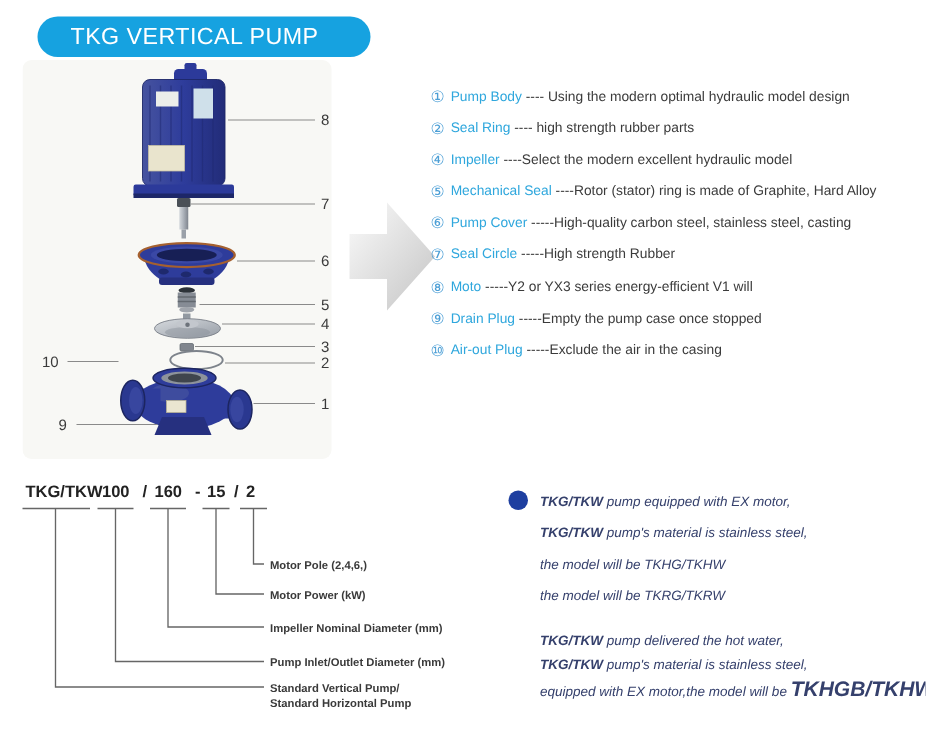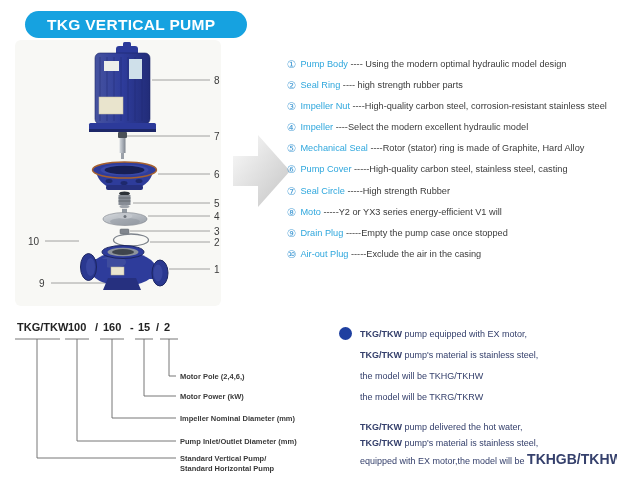--- a/index.html
+++ b/index.html
@@ -5,40 +5,40 @@
   html,body{margin:0;padding:0;}
   body{
     width:617px;height:500px;position:relative;overflow:hidden;
     background:#ffffff;
     font-family:"Liberation Sans","DejaVu Sans",sans-serif;
   }
   
   .banner{
     position:absolute;left:25px;top:11px;width:222px;height:27px;
     background:#16A2E0;border-radius:14px;
-    color:#ffffff;font-weight:bold;font-size:15.5px;line-height:27px;
+    color:#ffffff;font-weight:normal;font-size:15.5px;line-height:27px;
     padding-left:22px;box-sizing:border-box;letter-spacing:.3px;
   }
   
   .svg-diagram{position:absolute;left:15px;top:40px;}
   .svg-arrow{position:absolute;left:231px;top:127px;}
   .svg-model{position:absolute;left:10px;top:315px;}
   .dlab{font-size:10px;fill:#3a3a3a;}
   .mcode{font-size:11px;font-weight:bold;fill:#222222;}
   .mlab{font-size:7.5px;font-weight:bold;fill:#3a3a3a;}
   
   .plist{position:absolute;left:287px;top:58px;width:328px;}
   .prow{height:13px;margin-bottom:8.1px;white-space:pre;font-size:9.2px;line-height:13px;color:#3b3b3b;}
   .pnum{font-family:"DejaVu Sans","Liberation Sans",sans-serif;font-size:10.5px;color:#4C9FD6;margin-right:4px;vertical-align:-1px;}
   .pname{color:#2FA7DD;}
   .psep,.pdesc{color:#3b3b3b;}
   
   .bullet{position:absolute;left:339px;top:327px;width:13px;height:13px;border-radius:50%;background:#1E3FA0;}
   .notes{position:absolute;left:360px;top:326px;width:255px;font-size:9px;color:#35406C;}
-  .nline{line-height:12px;white-space:pre;}
+  .nline{line-height:12px;white-space:pre;font-style:italic;}
   .nline:nth-child(1),.nline:nth-child(2),.nline:nth-child(3){margin-bottom:7px;}
   .nline:nth-child(4){margin-bottom:16px;}
   .nline:nth-child(5){margin-bottom:2px;}
   .nline:nth-child(6){margin-bottom:4px;}
   .nline:nth-child(7){margin-bottom:0;}
   .nlead{font-weight:bold;}
   .ntail{font-weight:bold;font-size:14px;}
 </style>
 </head>
 <body>
@@ -171,21 +171,20 @@
       <stop offset="0" stop-color="#fbfbfb"></stop>
         <stop offset="1" stop-color="#c4c4c4"></stop>
     </linearGradient>
   </defs>
   <polygon points="2,29 27,29 27,8 59,44 27,80 27,59 2,59" fill="url(#agrad)"></polygon>
 </svg>
 
 <div class="plist">
   <div class="prow"><span class="pnum">①</span><span class="pname">Pump Body</span><span class="psep"> ---- </span><span class="pdesc">Using the modern optimal hydraulic model design</span></div>
   <div class="prow"><span class="pnum">②</span><span class="pname">Seal Ring</span><span class="psep"> ---- </span><span class="pdesc">high strength rubber parts</span></div>
-  <div class="prow"><span class="pnum">③</span><span class="pname">Impeller Nut</span><span class="psep"> ----</span><span class="pdesc">High-quality carbon steel, corrosion-resistant stainless steel</span></div>
   <div class="prow"><span class="pnum">④</span><span class="pname">Impeller</span><span class="psep"> ----</span><span class="pdesc">Select the modern excellent hydraulic model</span></div>
   <div class="prow"><span class="pnum">⑤</span><span class="pname">Mechanical Seal</span><span class="psep"> ----</span><span class="pdesc">Rotor (stator) ring is made of Graphite, Hard Alloy</span></div>
   <div class="prow"><span class="pnum">⑥</span><span class="pname">Pump Cover</span><span class="psep"> -----</span><span class="pdesc">High-quality carbon steel, stainless steel, casting</span></div>
   <div class="prow"><span class="pnum">⑦</span><span class="pname">Seal Circle</span><span class="psep"> -----</span><span class="pdesc">High strength Rubber</span></div>
   <div class="prow"><span class="pnum">⑧</span><span class="pname">Moto</span><span class="psep"> -----</span><span class="pdesc">Y2 or YX3 series energy-efficient V1 will</span></div>
   <div class="prow"><span class="pnum">⑨</span><span class="pname">Drain Plug</span><span class="psep"> -----</span><span class="pdesc">Empty the pump case once stopped</span></div>
   <div class="prow"><span class="pnum">⑩</span><span class="pname">Air-out Plug</span><span class="psep"> -----</span><span class="pdesc">Exclude the air in the casing</span></div>
 </div>
 
 <svg class="svg-model" width="310" height="170" viewBox="0 0 310 170" xmlns="http://www.w3.org/2000/svg">

